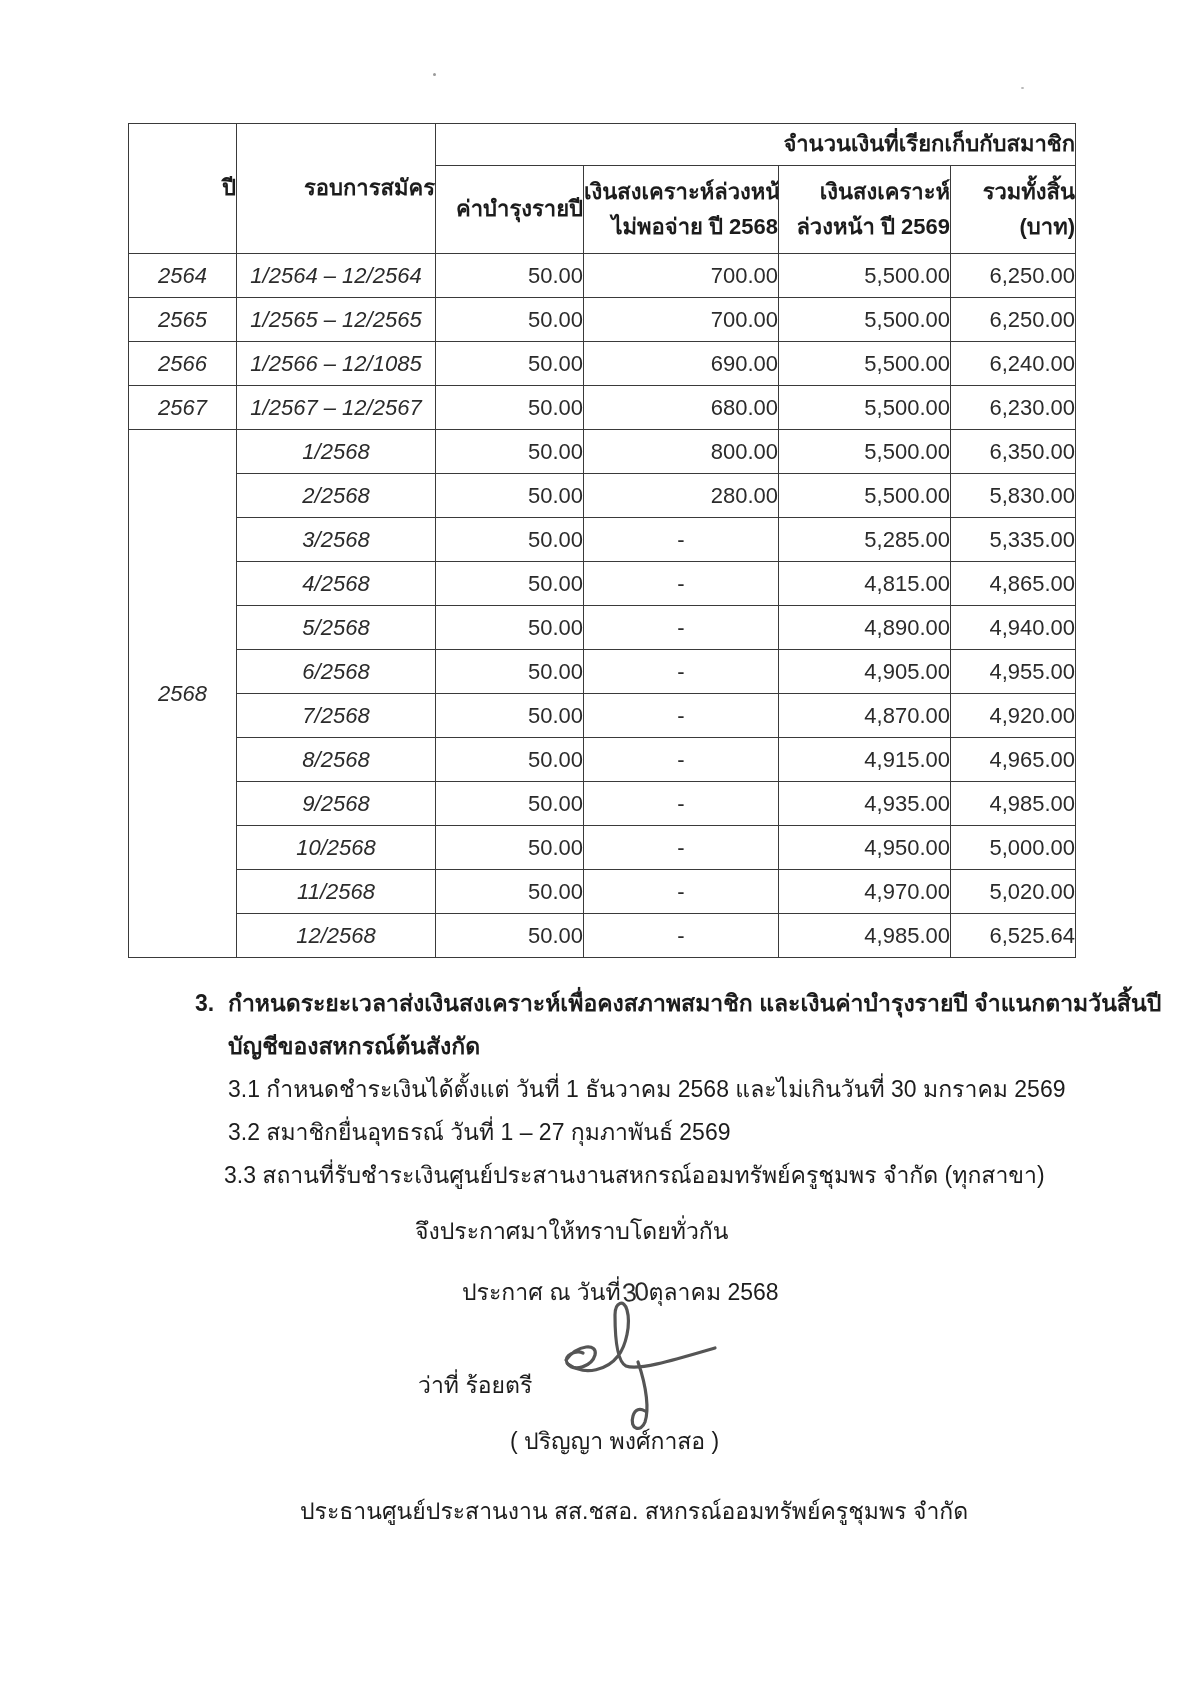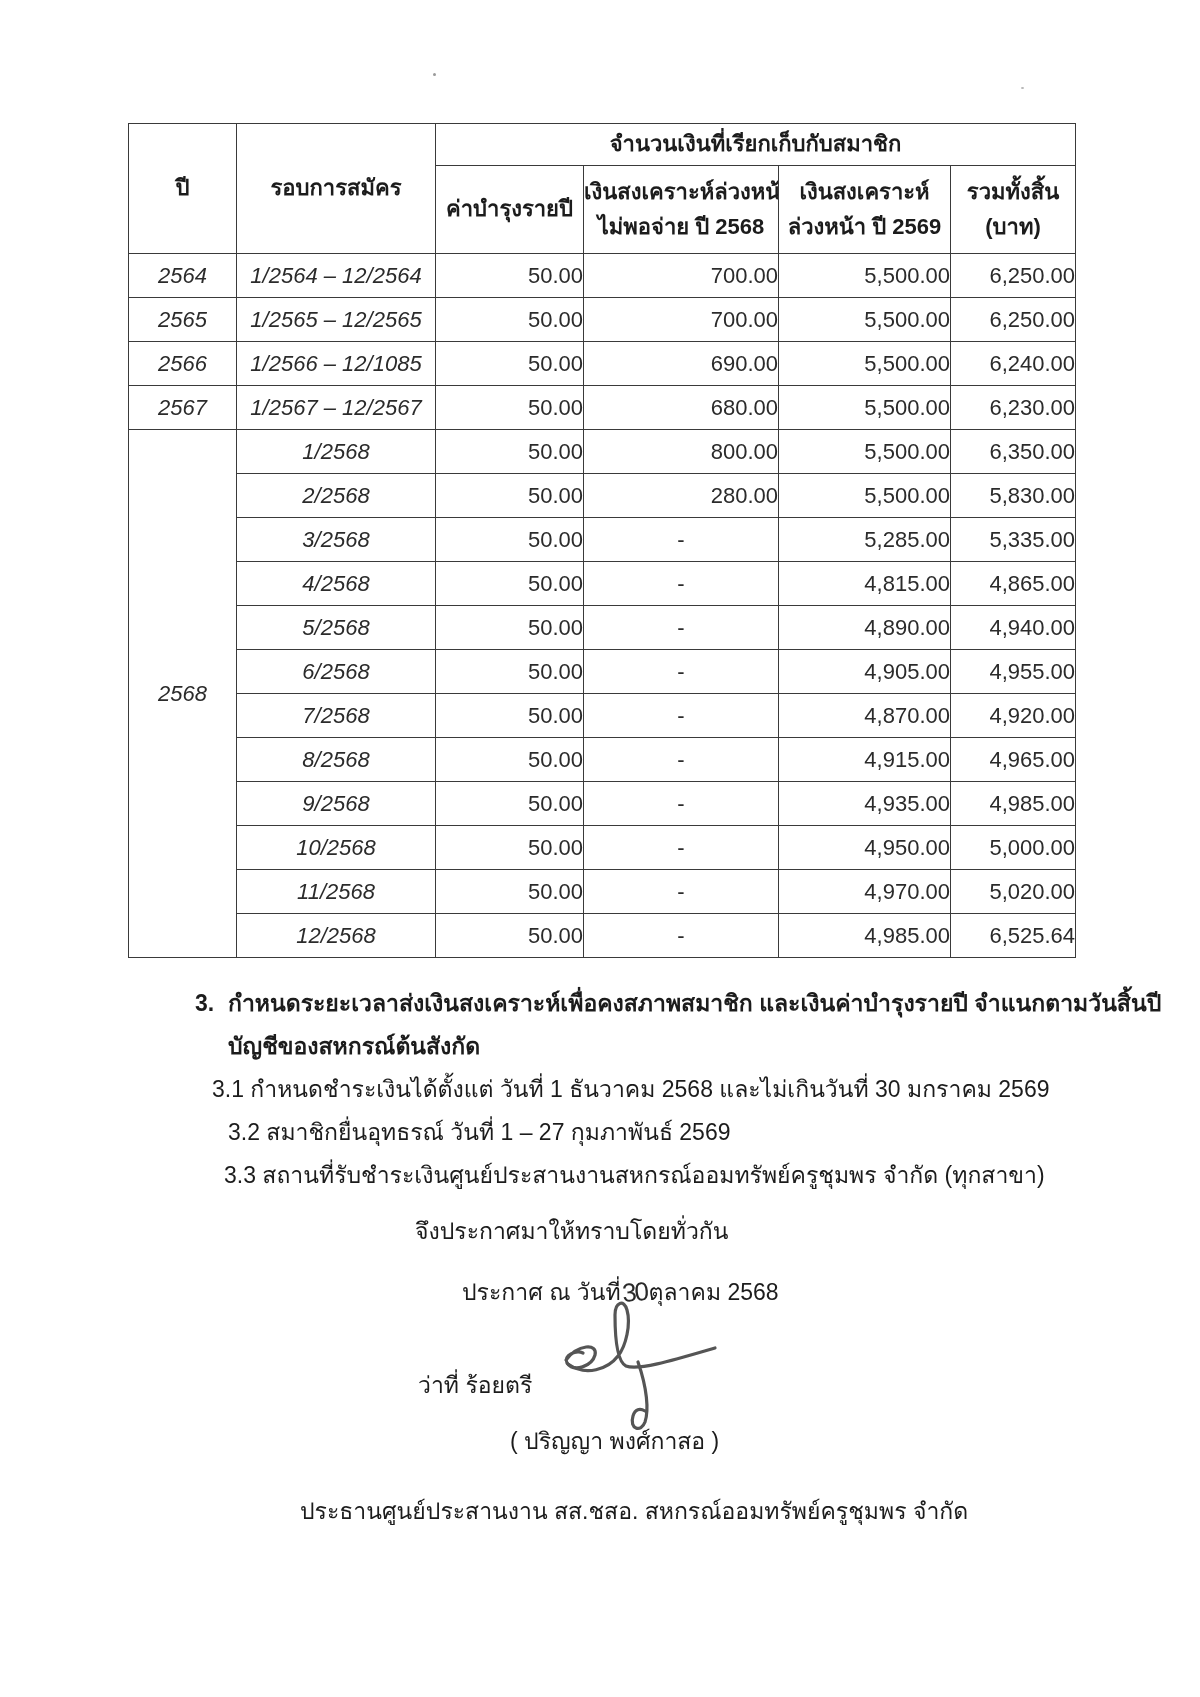--- a/index.html
+++ b/index.html
@@ -24,21 +24,21 @@
     font-size:22px;color:#2b2b2b;
   }
   .fee-table th,.fee-table td{
     border:1.6px solid #3a3a3a;
     padding:0;
     overflow:hidden;
     white-space:nowrap;
   }
   .fee-table thead th{
     font-weight:bold;color:#1c1c1c;
-    text-align:center;vertical-align:middle;
+    text-align:right;vertical-align:middle;
     font-size:22px;line-height:1.55;
   }
   .row-span-head{height:42px;}
   .row-sub-head{height:88px;}
   .fee-table tbody tr{height:44px;}
   .c-year{text-align:center;vertical-align:middle;font-style:italic;}
   .c-round{text-align:center;vertical-align:middle;font-style:italic;}
   .c-num{text-align:right;vertical-align:middle;padding-right:12px;}
   .c-dash{text-align:center;padding-right:0;}
 
@@ -215,21 +215,21 @@
           <td class="c-num c-dash">-</td>
           <td class="c-num">4,985.00</td>
           <td class="c-num">6,525.64</td>
         </tr>
       </tbody>
   </table>
 
   <div class="line bold-item" style="left:195px;top:988px;">3.</div>
   <div class="line bold-item" style="left:228px;top:988px;">กำหนดระยะเวลาส่งเงินสงเคราะห์เพื่อคงสภาพสมาชิก และเงินค่าบำรุงรายปี จำแนกตามวันสิ้นปี</div>
   <div class="line bold-item" style="left:228px;top:1031px;">บัญชีของสหกรณ์ต้นสังกัด</div>
-  <div class="line" style="left:212px;top:1074px;">3.1 กำหนดชำระเงินได้ตั้งแต่ วันที่ 1 ธันวาคม 2568 และไม่เกินวันที่ 30 มกราคม 2569</div>
+  <div class="line" style="left:228px;top:1074px;">3.1 กำหนดชำระเงินได้ตั้งแต่ วันที่ 1 ธันวาคม 2568 และไม่เกินวันที่ 30 มกราคม 2569</div>
   <div class="line" style="left:228px;top:1117px;">3.2 สมาชิกยื่นอุทธรณ์ วันที่ 1 – 27 กุมภาพันธ์ 2569</div>
   <div class="line" style="left:224px;top:1160px;">3.3 สถานที่รับชำระเงินศูนย์ประสานงานสหกรณ์ออมทรัพย์ครูชุมพร จำกัด (ทุกสาขา)</div>
 
   <div class="line" style="left:415px;top:1216px;">จึงประกาศมาให้ทราบโดยทั่วกัน</div>
 
   <div class="line" style="left:462px;top:1276px;">
     <span>ประกาศ  ณ  วันที่</span><span class="day-hand">30</span><span>ตุลาคม 2568</span>
   </div>
 
   <svg class="sig-svg" viewBox="0 0 185 145">

